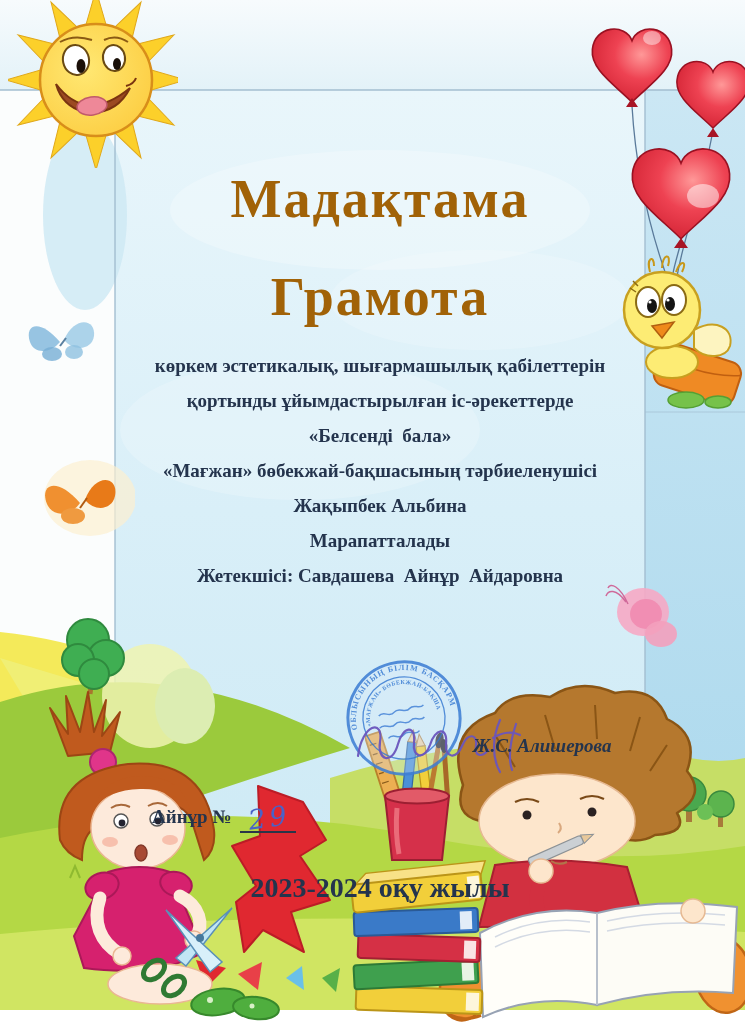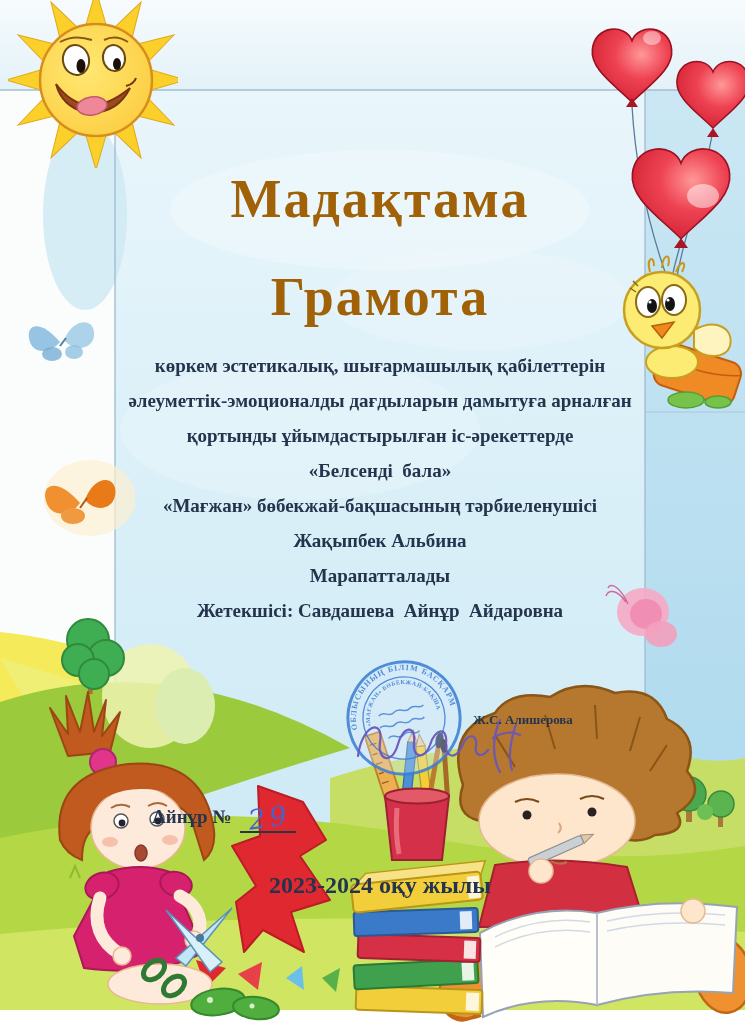--- a/index.html
+++ b/index.html
@@ -323,32 +323,31 @@
   <svg class="abs over" style="left:350px;top:698px;" width="180" height="85" viewBox="0 0 180 85">
     <path d="M8,58 C12,26 34,20 30,44 C27,62 42,68 48,46 C53,28 66,26 64,45 C62,60 75,62 80,47 C85,30 98,28 96,46 C95,60 106,62 112,48 C118,34 128,36 126,48 C124,58 132,60 138,52" stroke="#6a55bd" stroke-width="2.2" fill="none" stroke-linecap="round" opacity="0.95"></path>
     <path d="M150,22 C142,40 142,60 150,74 M143,40 C152,34 163,33 170,37 M166,26 C160,44 158,60 162,72" stroke="#6a55bd" stroke-width="2.2" fill="none" stroke-linecap="round" opacity="0.95"></path>
   </svg>
 
   <div class="abs textlayer title" style="top:168px;">Мадақтама</div>
   <div class="abs textlayer title" style="top:266px;">Грамота</div>
 
   <div class="bodyblock textlayer">
     <div class="line txt">көркем эстетикалық, шығармашылық қабілеттерін</div>
-    <div class="line txt">әлеуметтік-эмоционалды дағдыларын дамытуға арналған</div>
     <div class="line txt">қортынды ұйымдастырылған іс-әрекеттерде</div>
     <div class="line txt">«Белсенді  бала»</div>
     <div class="line txt u">«Мағжан» бөбекжай-бақшасының тәрбиеленушісі</div>
     <div class="line txt u">Жақыпбек Альбина</div>
     <div class="line txt">Марапатталады</div>
     <div class="line txt"><span>Жетекшісі: </span><span class="u">Савдашева  Айнұр  Айдаровна</span></div>
   </div>
 
-  <div class="abs textlayer txt" style="left:473px;top:712px;font-size:13px;">Ж.С. Алишерова</div>
+  <div class="abs textlayer txt" style="left:473px;top:735px;font-size:19px;font-style:italic;">Ж.С. Алишерова</div>
 
   <div class="abs textlayer txt" style="left:152px;top:806px;font-size:19px;">Айнұр №</div>
   <div class="regline"></div>
   <svg class="abs textlayer" style="left:240px;top:794px;" width="70" height="44" viewBox="0 0 70 44">
     <text x="8" y="32" font-size="27" font-style="italic" font-family="DejaVu Serif, serif" fill="#4a62c8" letter-spacing="4" transform="rotate(-8 35 22)">29</text>
   </svg>
 
-  <div class="abs textlayer txt" style="left:115px;top:872px;width:530px;text-align:center;font-size:24px;">2023-2024 оқу жылы</div>
+  <div class="abs textlayer txt" style="left:115px;top:872px;width:530px;text-align:center;font-size:28px;">2023-2024 оқу жылы</div>
 
 </div>
 
 </body></html>

